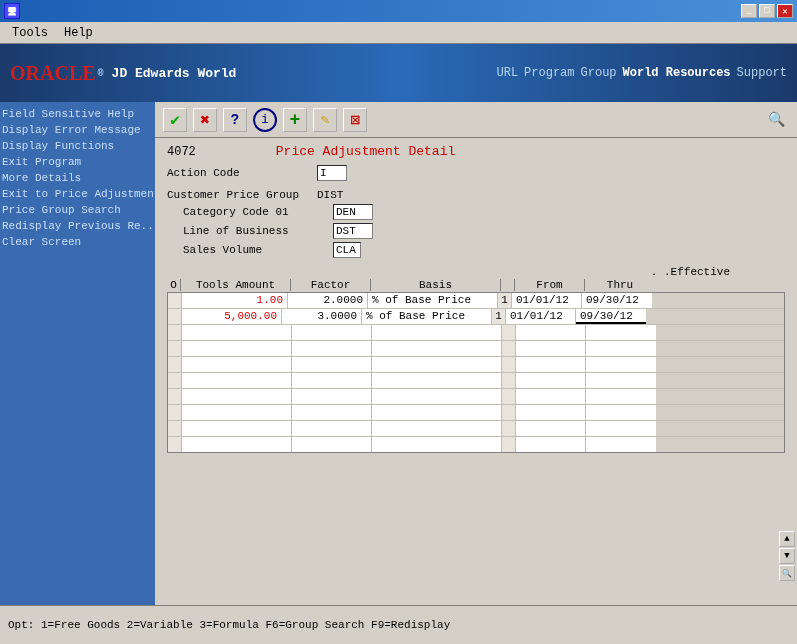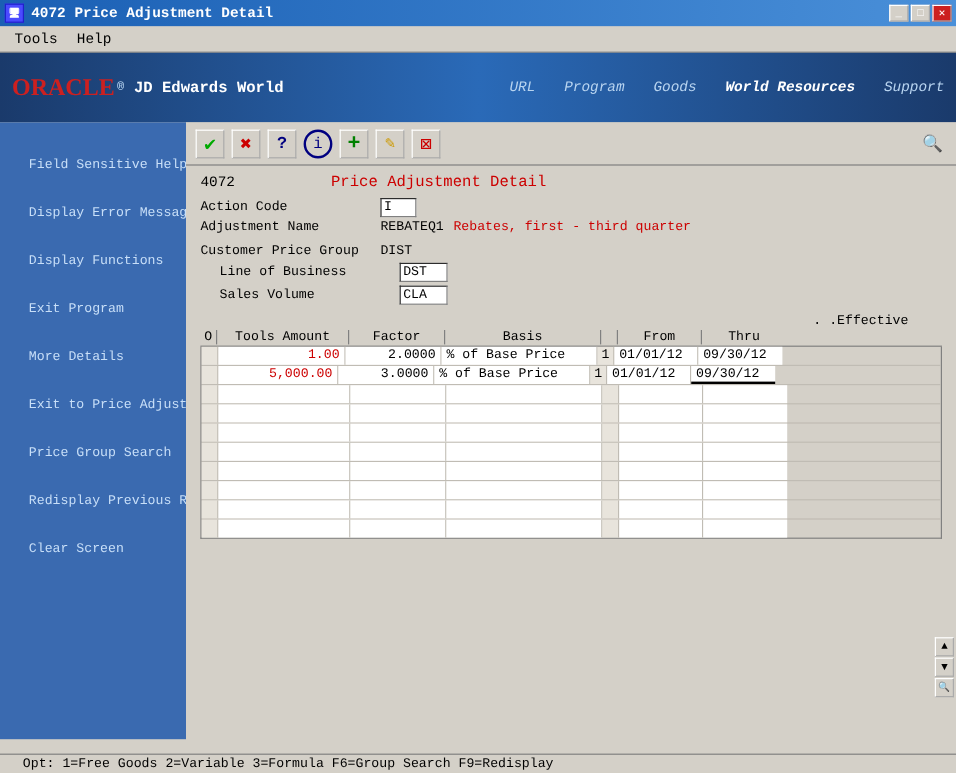--- a/index.html
+++ b/index.html
@@ -36,41 +36,40 @@
     
     #oracle-header {
       background: linear-gradient(to right, #1a3a6b, #2a6ab8, #1a3a6b);
       height: 58px;
       display: flex;
       align-items: center;
       justify-content: space-between;
       padding: 0 10px;
     }
     #oracle-logo { color: white; font-size: 20px; font-weight: bold; display: flex; align-items: center; gap: 2px; }
-    #header-nav { display: flex; gap: 24px; align-items: center; font-style: italic; }
+    #header-nav { display: flex; gap: 6px; align-items: center; }
     .header-nav-item { color: #b8d4f0; font-size: 12px; cursor: pointer; text-decoration: none; }
     .header-nav-item.active { color: white; font-weight: bold; }
 
     
     #main-container { display: flex; height: calc(644px - 22px - 22px - 58px - 28px); }
 
     
     #sidebar {
       width: 155px;
       background: #3a6ab0;
       padding: 4px 0;
       flex-shrink: 0;
     }
     .sidebar-item {
       color: #c8dff8;
       font-size: 11px;
-      padding: 2px 24px;
+      padding: 2px 2px;
       cursor: pointer;
       white-space: nowrap;
-      margin-top: 24px;
     }
 
     
     #content {
       flex: 1;
       background: #d4d0c8;
       padding: 0;
       overflow: hidden;
     }
 
@@ -112,26 +111,26 @@
       font-size: 11px;
       height: 16px;
     }
 
     
     #statusbar {
       position: absolute;
       bottom: 0;
       left: 0;
       right: 0;
-      height: 16px;
+      height: 39px;
       background: #d4d0c8;
       border-top: 1px solid #808080;
       display: flex;
       align-items: center;
-      padding: 0 19px;
+      padding: 0 8px;
       font-size: 11px;
     }
 
     
     .scroll-buttons {
       position: absolute;
       right: 2px;
       bottom: 35px;
       display: flex;
       flex-direction: column;
@@ -165,21 +164,20 @@
     .add-icon { color: #008000; font-size: 16px; font-weight: bold; }
     .edit-icon { color: #cc9900; font-size: 14px; }
     .del-icon { color: #cc0000; font-size: 16px; }
   </style>
 </head>
 <body>
 
 <div id="titlebar">
   <div id="titlebar-left">
     <div class="title-icon" style="font-size:8px;">🖥</div>
-    <span>4072   Price Adjustment Detail</span>
   </div>
   <div id="titlebar-controls">
     <div class="titlebar-btn">_</div>
     <div class="titlebar-btn">□</div>
     <div class="titlebar-btn" style="background:#cc2020;color:white;">✕</div>
   </div>
 </div>
 
 <div id="menubar">
   <span class="menu-item">Tools</span>
@@ -188,21 +186,21 @@
 
 <div id="oracle-header">
   <div id="oracle-logo">
     <span style="color:#cc2020;font-weight:900;font-size:20px;font-family:serif;">ORACLE</span>
     <span style="color:#aac8e8;font-size:10px;vertical-align:super;">®</span>
     <span style="color:white;font-size:13px;margin-left:6px;">JD Edwards World</span>
   </div>
   <div id="header-nav">
     <a class="header-nav-item">URL</a>
     <a class="header-nav-item">Program</a>
-    <a class="header-nav-item">Goods</a>
+    <a class="header-nav-item">Group</a>
     <a class="header-nav-item active">World Resources</a>
     <a class="header-nav-item">Support</a>
   </div>
 </div>
 
 <div id="main-container" style="position:relative;">
 
   <div id="sidebar">
     <div class="sidebar-item">Field Sensitive Help</div>
     <div class="sidebar-item">Display Error Message</div>
@@ -232,45 +230,44 @@
       <div style="display:flex;align-items:baseline;margin-bottom:6px;">
         <span style="font-size:12px;">4072</span>
         <span style="color:#cc0000;font-size:13px;margin-left:80px;">Price Adjustment Detail</span>
       </div>
 
       <div class="field-row">
         <span class="field-label">Action Code</span>
         <input class="input-field" value="I" style="width: 30px;">
       </div>
 
-      <div class="field-row">
-        <span class="field-label">Adjustment Name</span>
-        <span style="font-size:11px;">REBATEQ1</span>
-        <span class="field-desc">Rebates, first - third quarter</span>
-      </div>
 
       <div style="margin-top:8px;">
         <div class="field-row">
           <span class="field-label">Customer Price Group</span>
           <span style="font-size:11px;">DIST</span>
         </div>
         <div class="field-row section-indent">
+          <span class="field-label">Category Code 01</span>
+          <input class="input-field" value="DEN" style="width: 40px;">
+        </div>
+        <div class="field-row section-indent">
           <span class="field-label">Line of Business</span>
           <input class="input-field" value="DST" style="width: 40px;">
         </div>
         <div class="field-row section-indent">
           <span class="field-label">Sales Volume</span>
-          <input class="input-field" value="CLA" style="width: 40px;">
+          <input class="input-field" value="CLA" style="width: 28px;">
         </div>
       </div>
 
       <div style="margin-top:8px;">
 
         <div style="display:flex;justify-content:flex-end;margin-right:4px;margin-bottom:1px;">
-          <span style="font-size:11px;margin-right:24px;">. .Effective</span>
+          <span style="font-size:11px;margin-right:51px;">. .Effective</span>
         </div>
 
         <div style="display:flex;font-size:11px;border-bottom:1px solid #808080;background:#d4d0c8;padding-bottom:1px;">
           <div style="width:14px;border-right:1px solid #808080;text-align:center;">O</div>
           <div style="width:110px;text-align:center;border-right:1px solid #808080;">Tools Amount</div>
           <div style="width:80px;text-align:center;border-right:1px solid #808080;">Factor</div>
           <div style="width:130px;text-align:center;border-right:1px solid #808080;">Basis</div>
           <div style="width:14px;border-right:1px solid #808080;"></div>
           <div style="width:70px;text-align:center;border-right:1px solid #808080;">From</div>
           <div style="width:70px;text-align:center;">Thru</div>

